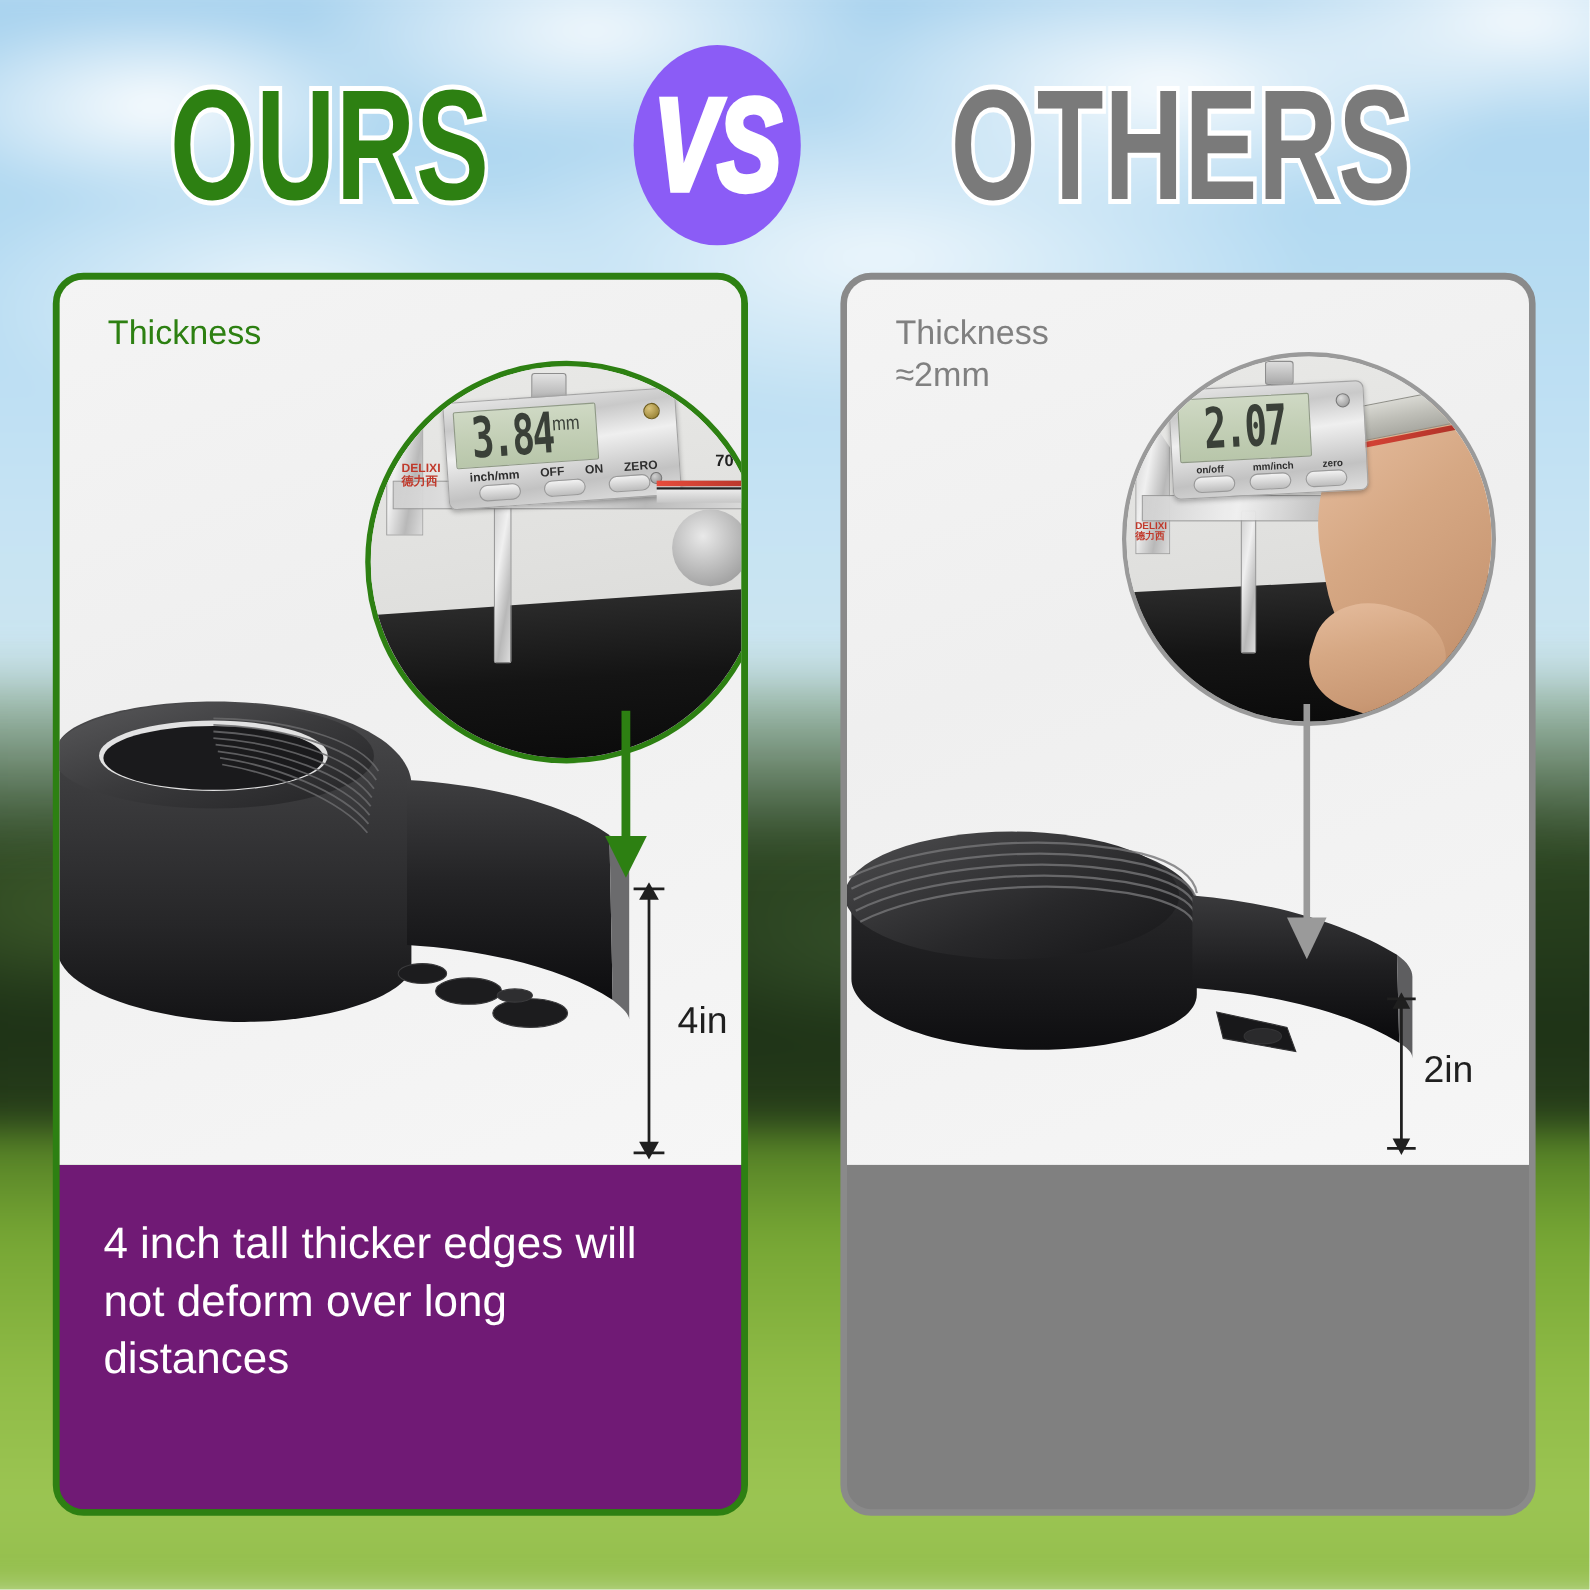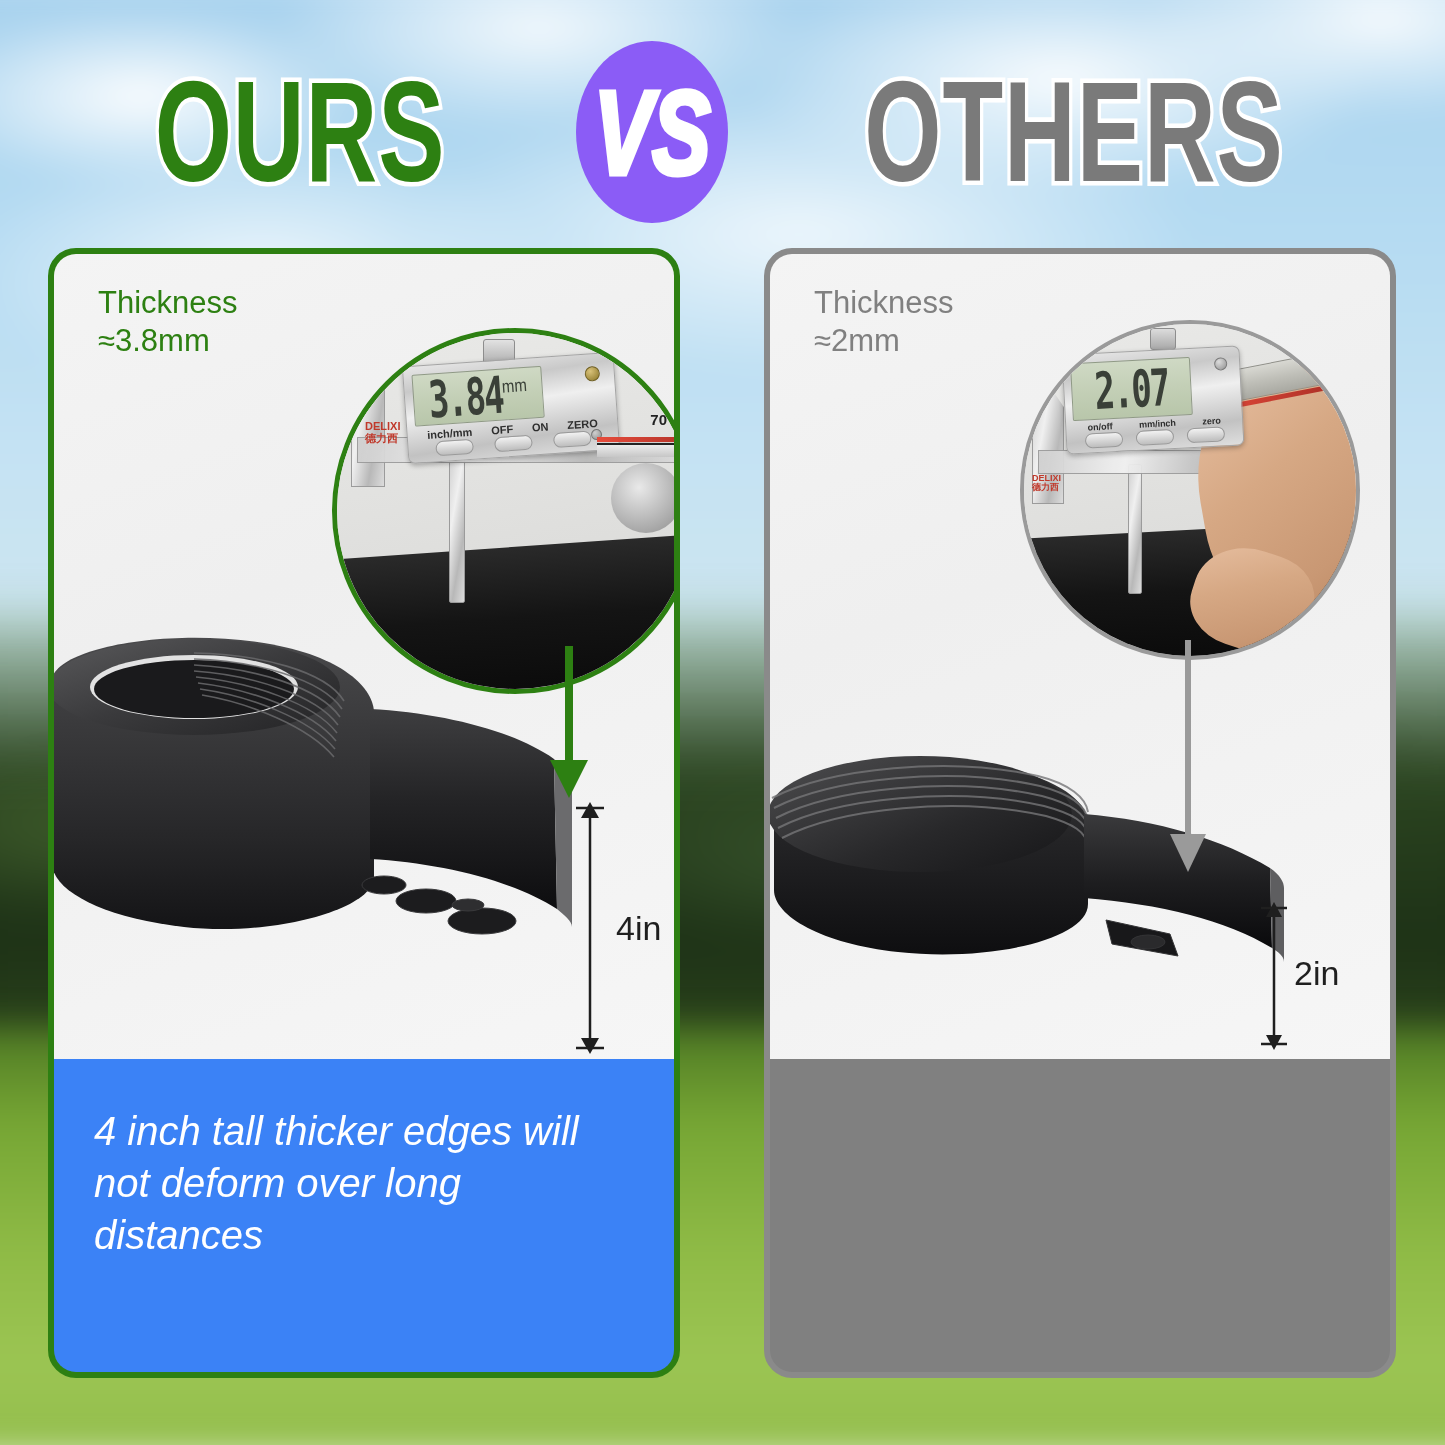--- a/index.html
+++ b/index.html
@@ -122,21 +122,21 @@
     flex: 0 0 auto;
   }
   .card-caption {
     flex: 1 1 auto;
     padding: 46px 36px 0 40px;
     color: #ffffff;
     font-size: 40px;
     line-height: 1.30;
     font-family: "Liberation Sans", sans-serif;
   }
-  #caption-ours   { background: #3b82f6; font-style: italic; }
+  #caption-ours   { background: #701a75; }
   #caption-others { background: #808080; }
 
   
   .thick-label {
     position: absolute;
     left: 44px; top: 30px;
     font-size: 31px;
     line-height: 1.22;
     font-family: "Liberation Sans", sans-serif;
     z-index: 4;
@@ -298,21 +298,20 @@
 
   <div class="hdr-word" id="word-others">OTHERS</div>
 </div>
 
 <div class="card" id="card-ours">
 
   <div class="card-photo">
 
     <div class="thick-label" id="thick-ours">
       <div>Thickness</div>
-      <div>≈3.8mm</div>
     </div>
 
     <div class="coil-wrap" style="left:-10px; top:355px; width:560px; height:420px;">
       <svg width="560" height="420" viewBox="0 0 560 420">
         <defs>
           <linearGradient id="oCoilFace" x1="0" y1="0" x2="0" y2="1">
             <stop offset="0%" stop-color="#4a4a4c"></stop>
             <stop offset="30%" stop-color="#3a3a3c"></stop>
             <stop offset="70%" stop-color="#262628"></stop>
             <stop offset="100%" stop-color="#141416"></stop>

